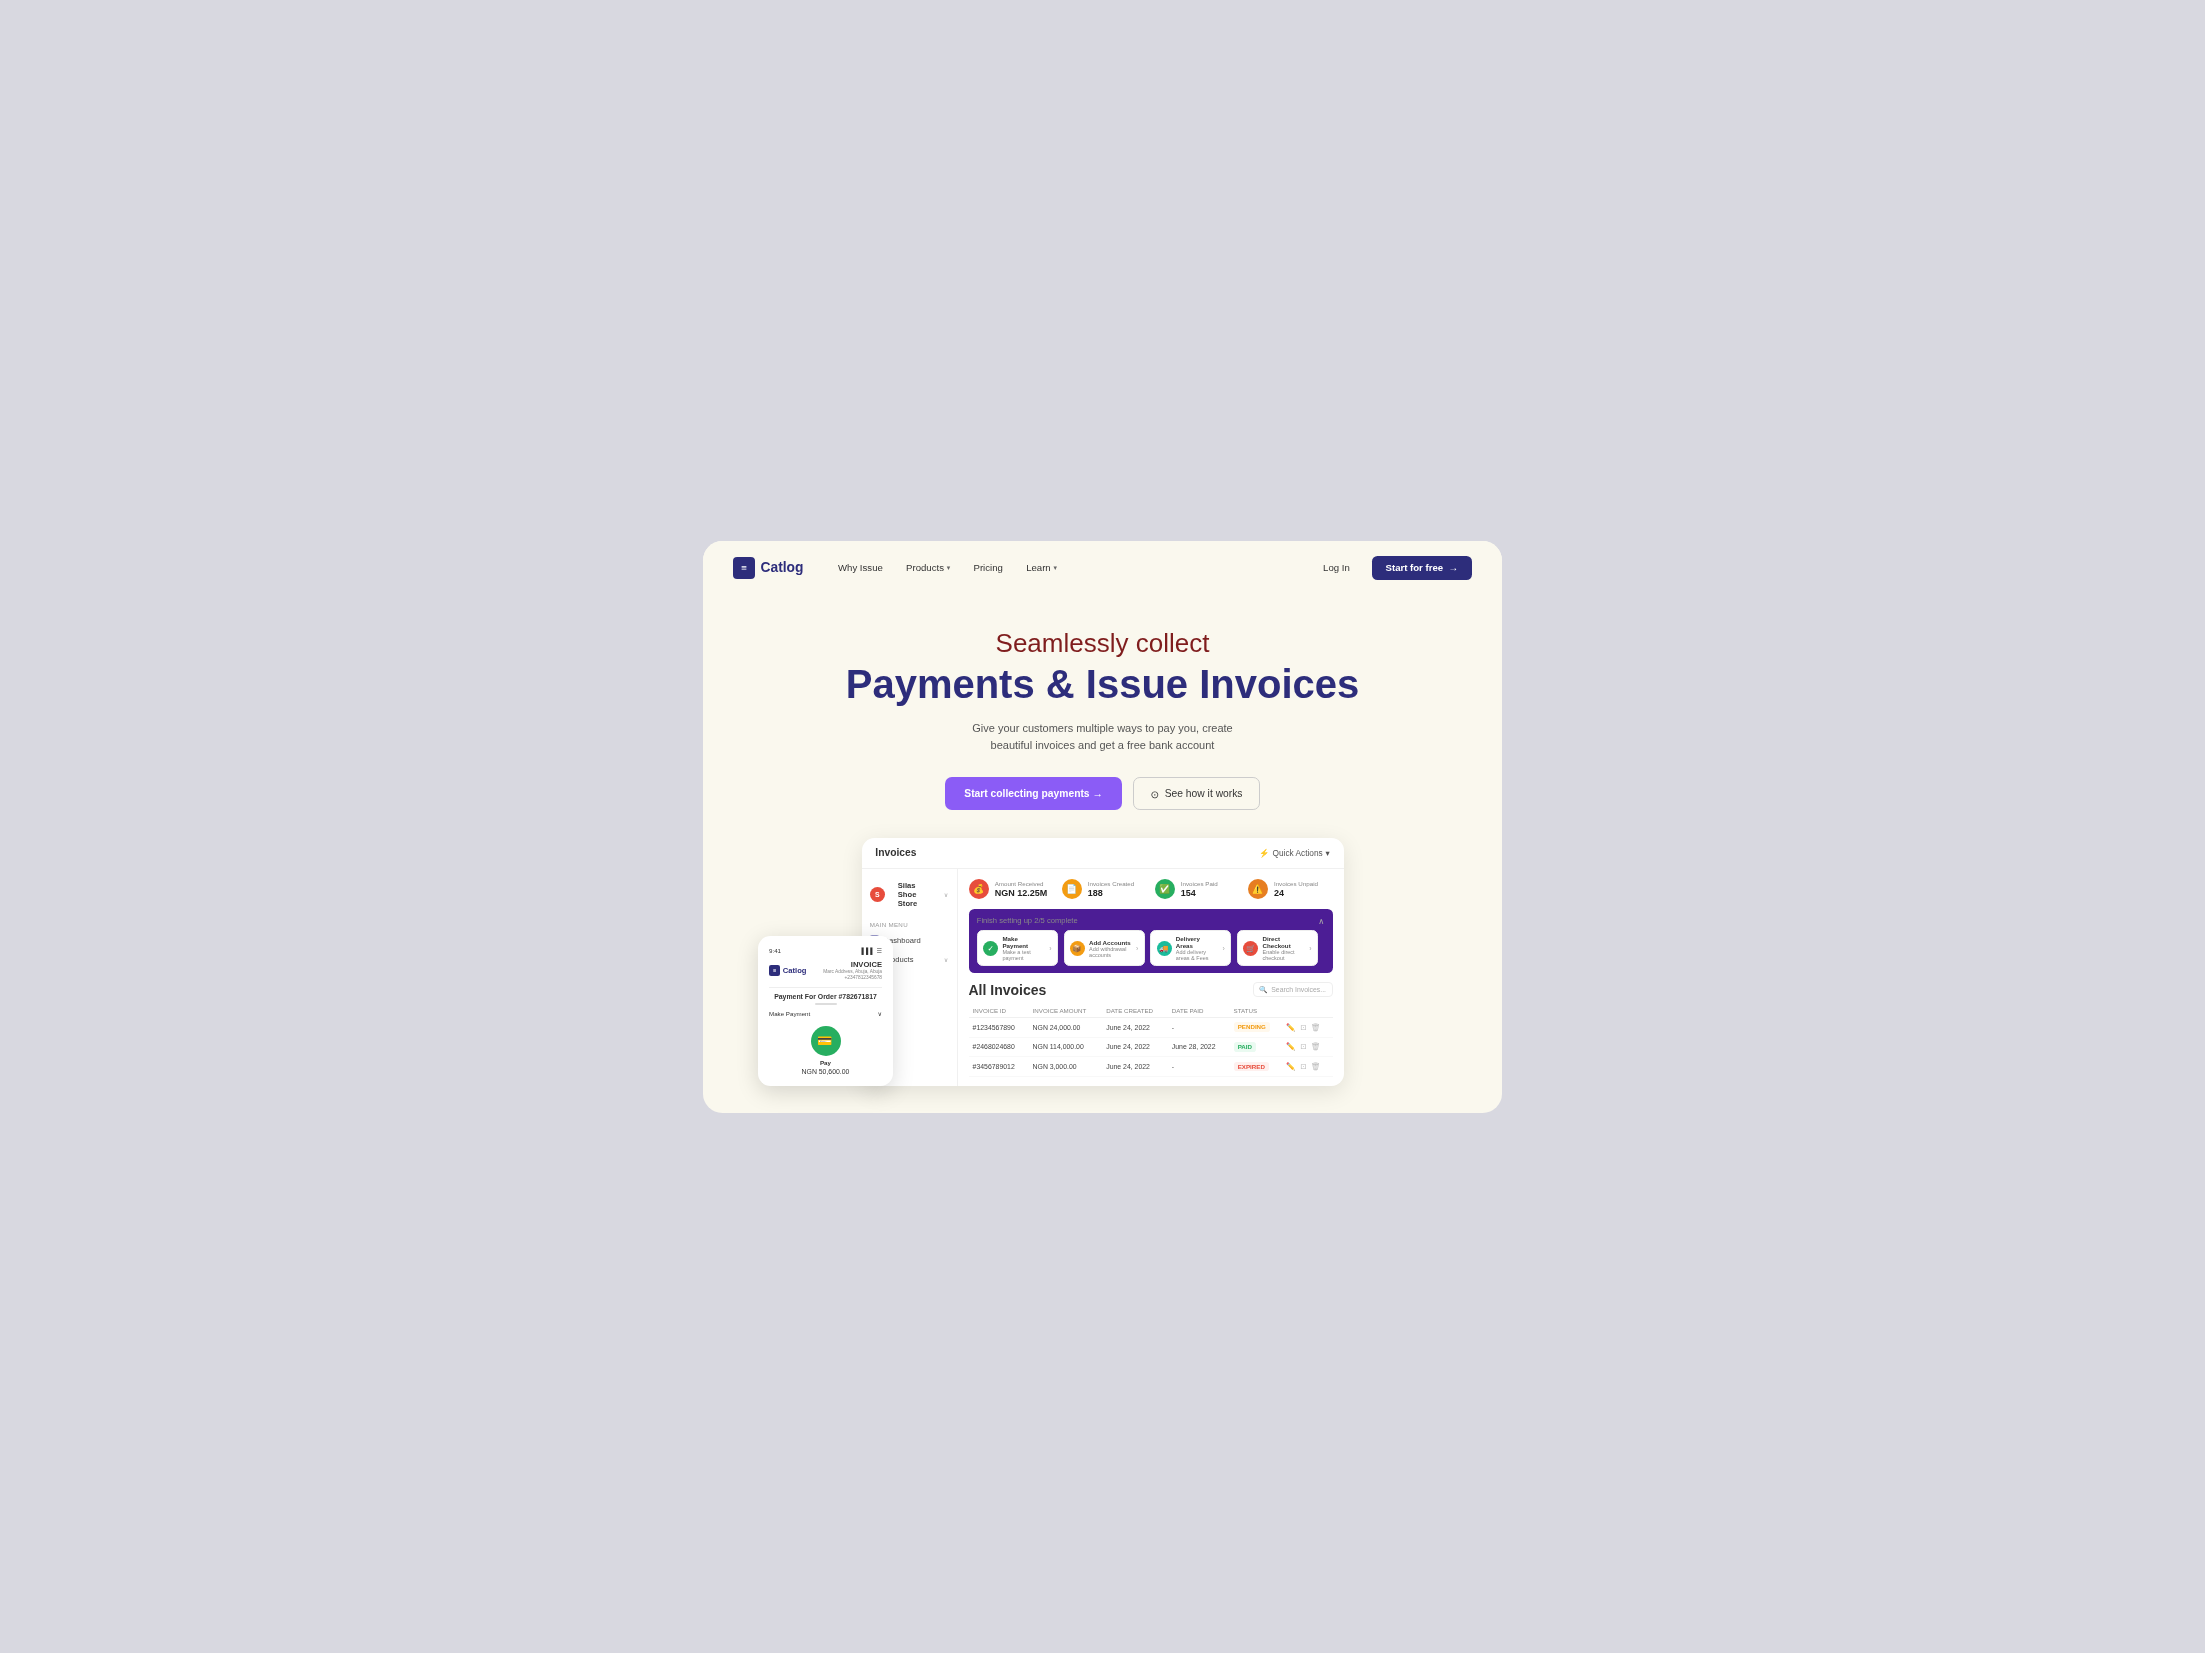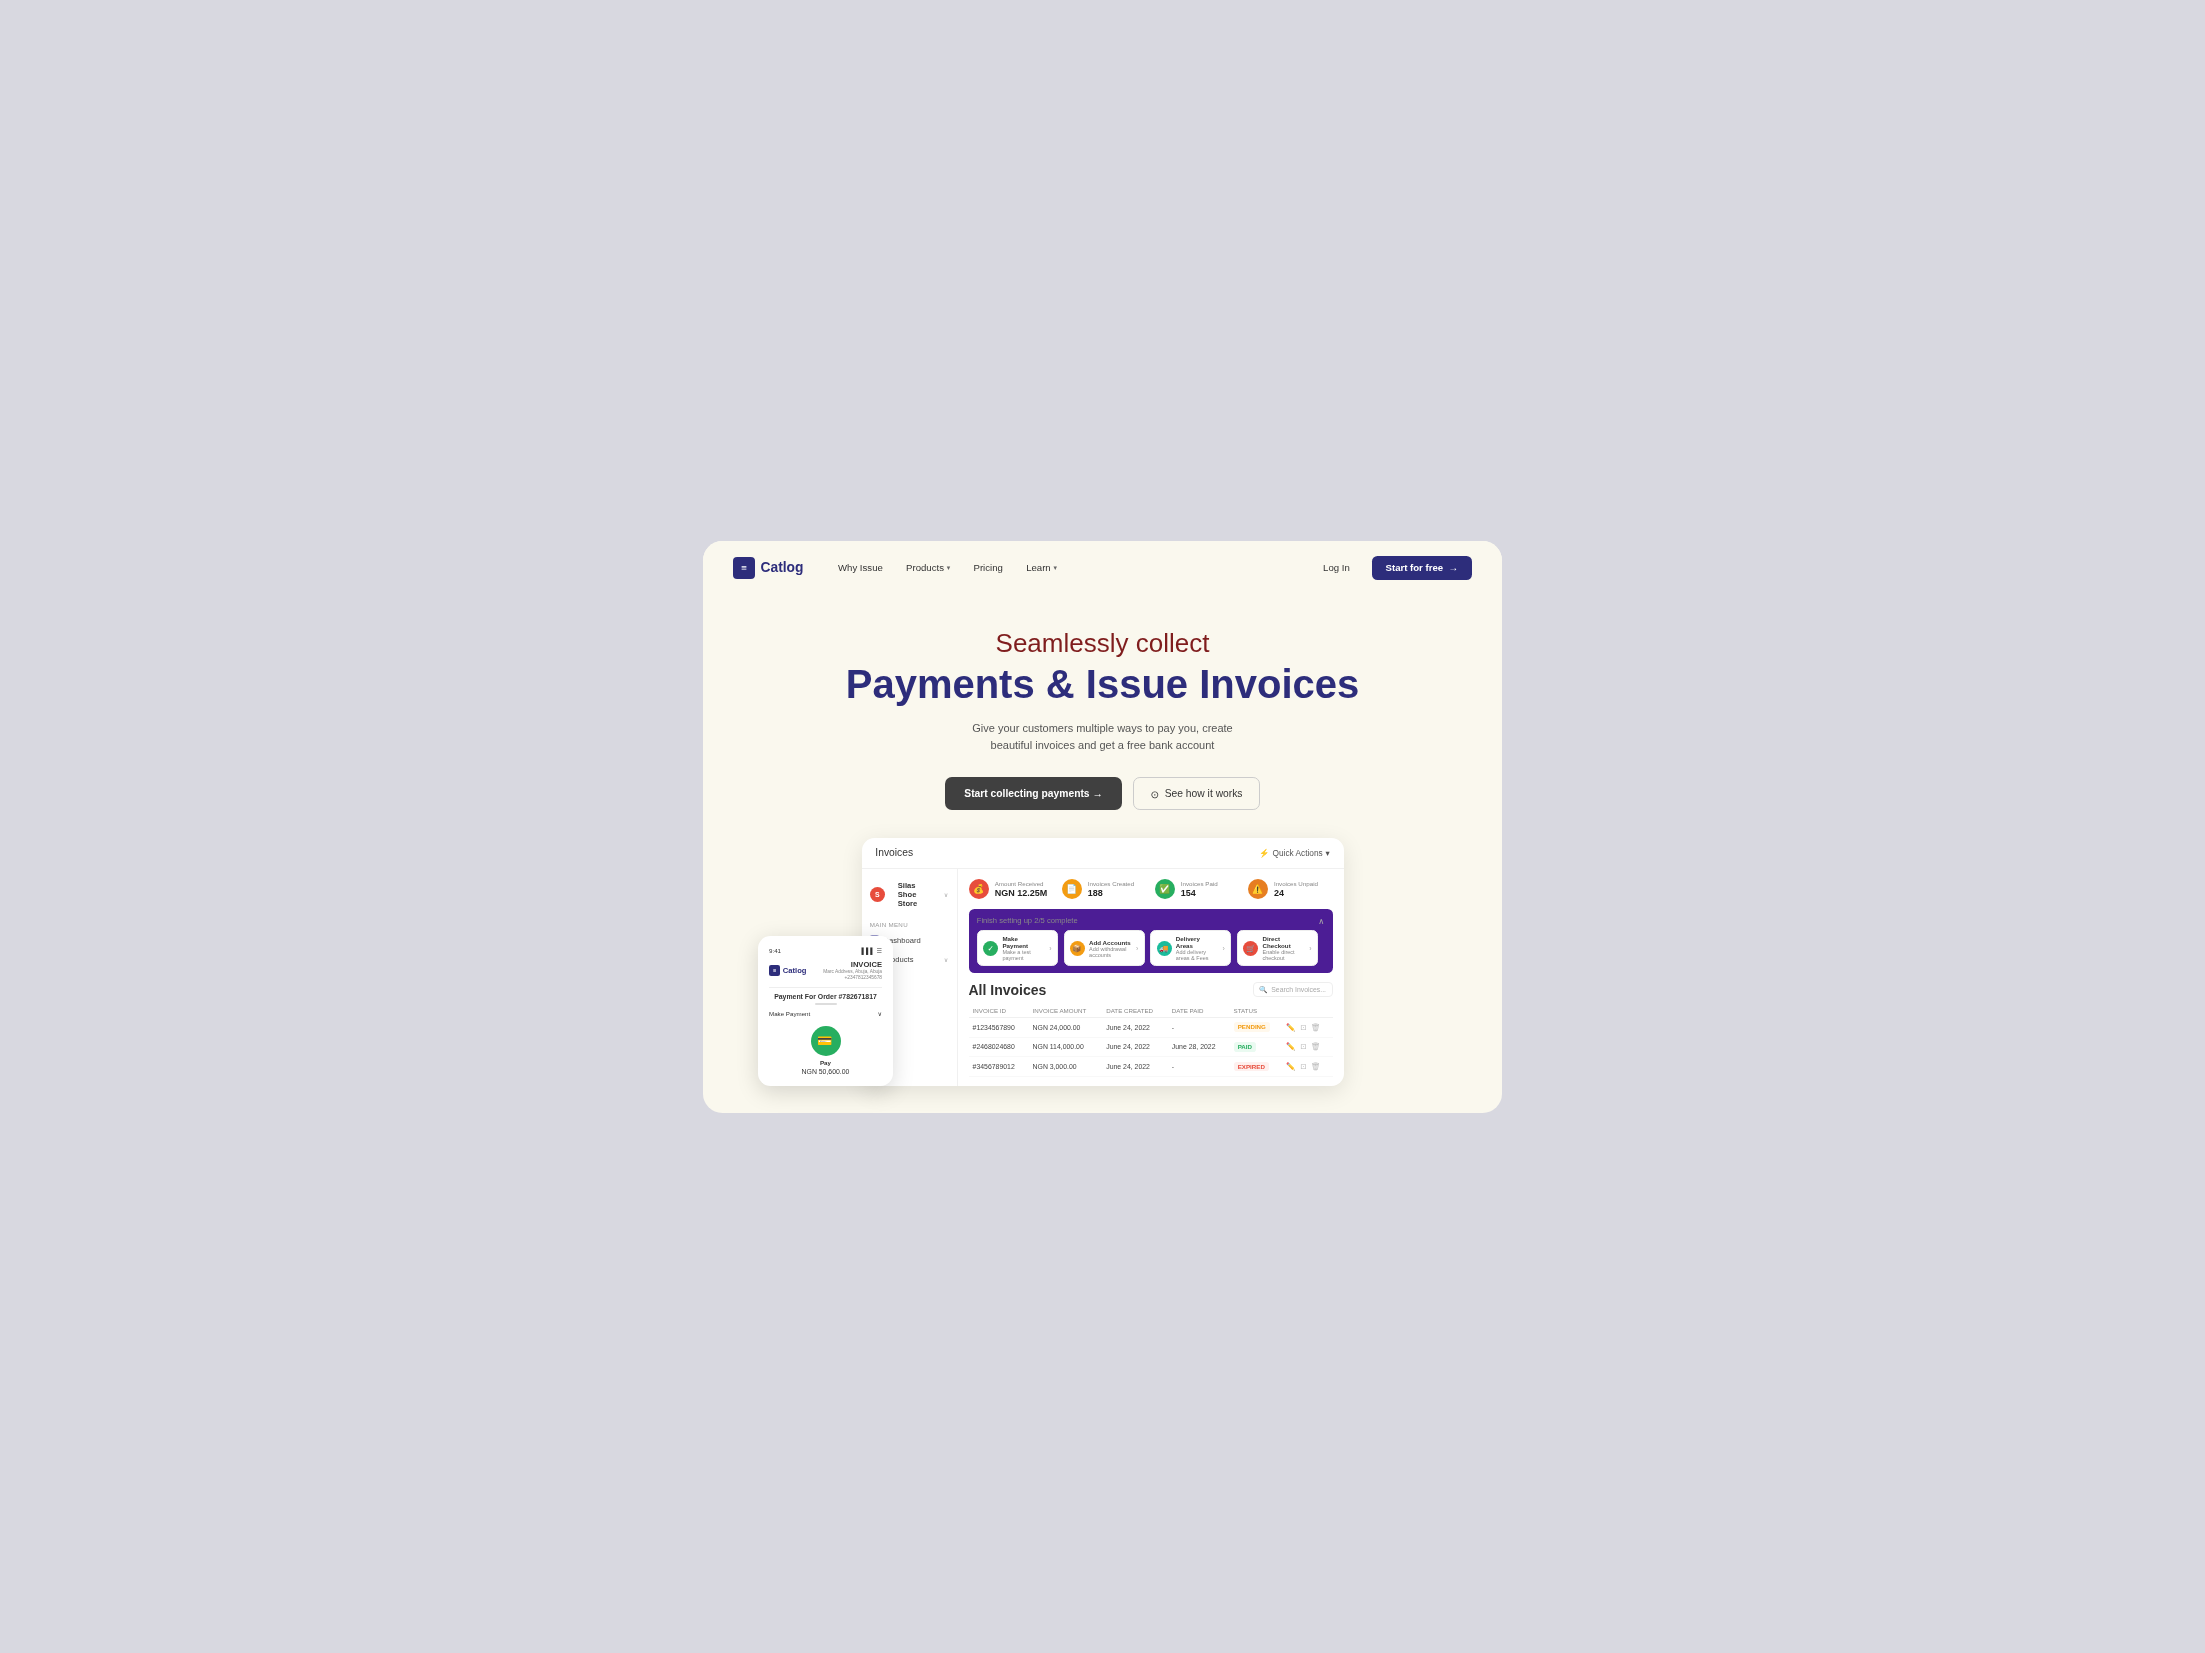--- a/index.html
+++ b/index.html
@@ -111,21 +111,21 @@
       line-height: 1.6;
       max-width: 303px;
       margin: 0 auto 22px;
     }
     .hero-btns {
       display: flex;
       justify-content: center;
       gap: 11px;
     }
     .btn-primary {
-      background: #404040;
+      background: #8b5cf6;
       color: white;
       border: none;
       border-radius: 6.9px;
       padding: 9.6px 19.3px;
       font-size: 10.3px;
       font-weight: 600;
       cursor: pointer;
       display: flex;
       align-items: center;
       gap: 5.5px;
@@ -266,21 +266,21 @@
     }
     .dashboard-header {
       display: flex;
       justify-content: space-between;
       align-items: center;
       padding: 9.6px 13.8px;
       border-bottom: 0.7px solid #f0f0f0;
     }
     .dashboard-title {
       font-size: 10.3px;
-      font-weight: 400;
+      font-weight: 700;
       color: #333;
     }
     .quick-actions {
       font-size: 8.3px;
       color: #555;
       display: flex;
       align-items: center;
       gap: 2.8px;
       cursor: pointer;
     }

